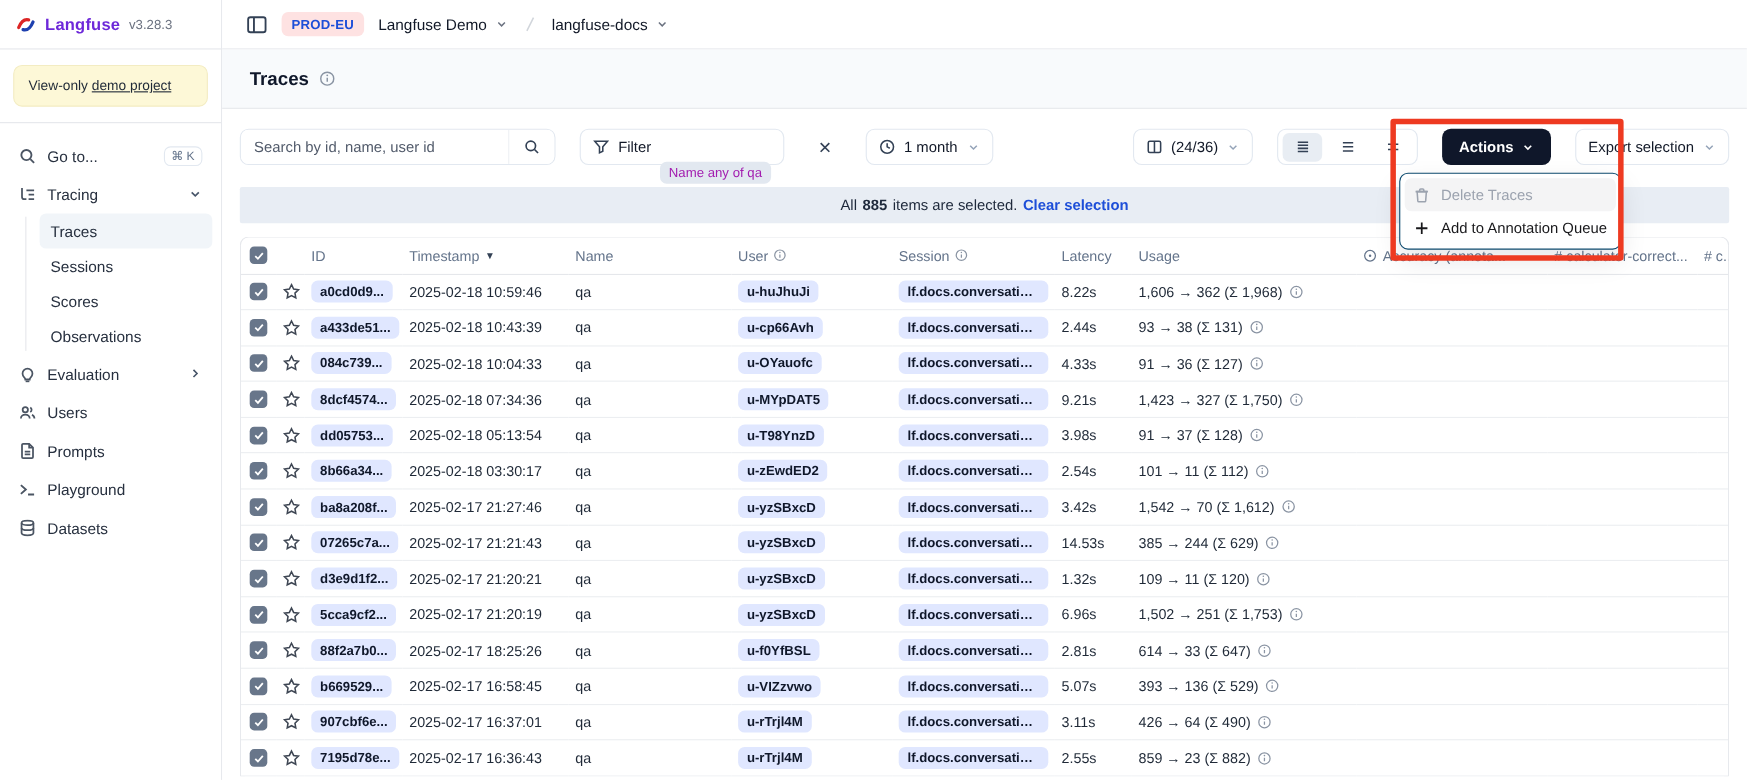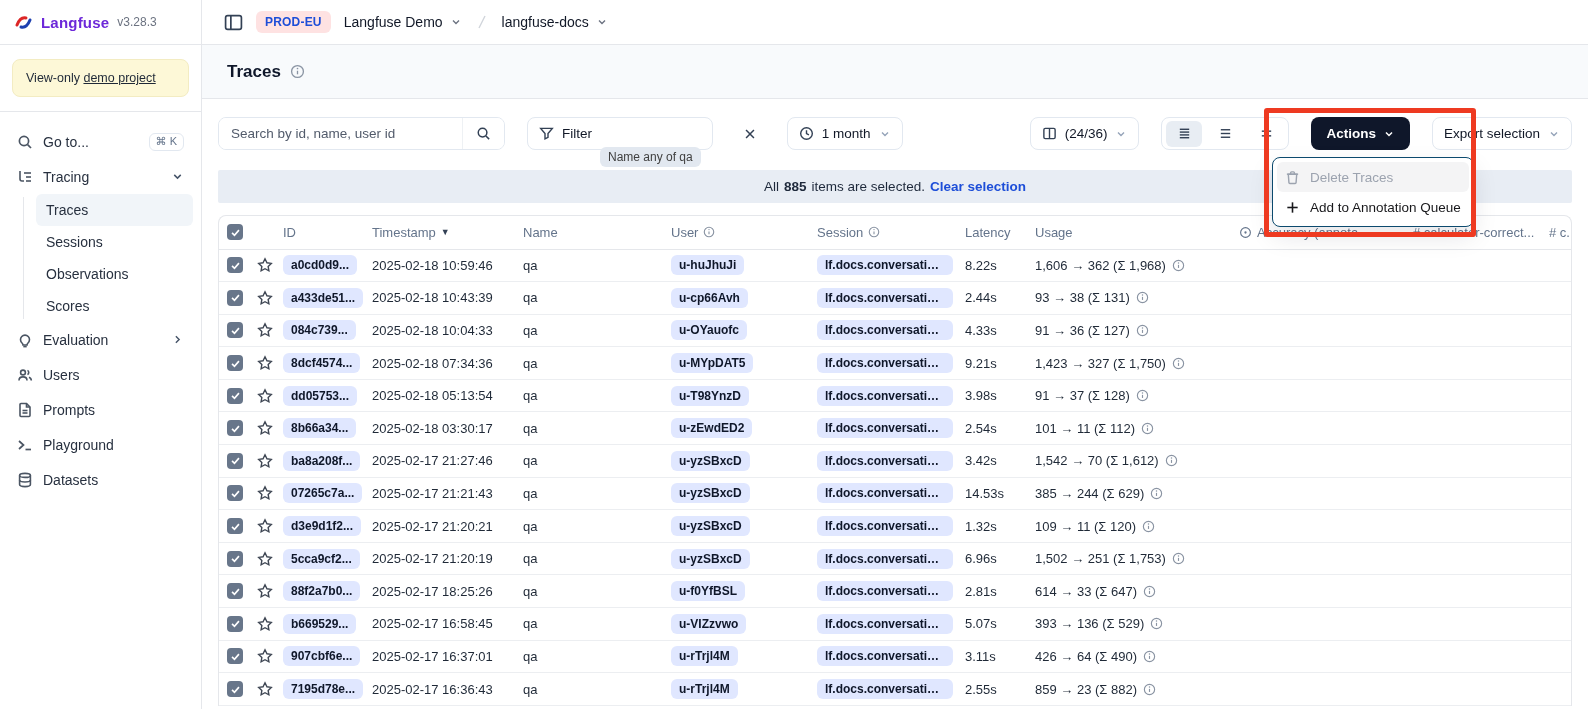--- a/index.html
+++ b/index.html
@@ -57,21 +57,21 @@
     display:flex; align-items:stretch; overflow:hidden; background:#fff; }
   .search input { flex:1; border:0; outline:none; padding:0 12px; font-size:13.5px;
     color:#111827; font-family:inherit; }
   .search input::placeholder { color:#525b6b; }
   .search-btn { width:42px; display:grid; place-items:center; border-left:1px solid #eef1f4;
     background:#fff; cursor:pointer; }
   .btn { height:33px; border:1px solid #e2e8f0; border-radius:8px; background:#fff;
     display:flex; align-items:center; gap:8px; padding:0 11px; font-size:13.5px;
     color:#111827; cursor:pointer; white-space:nowrap; }
   .chip { background:#e2e8f0; border-radius:6px; padding:3px 8px; font-size:12px;
-    color:#404040;margin-top:47px; }
+    color:#a21caf;margin-top:47px; }
   .iconbtn { width:30px; height:30px; display:grid; place-items:center; cursor:pointer;
     border-radius:6px; background:transparent; border:0; }
   .toggle-group { height:33px; border:1px solid #e2e8f0; border-radius:8px;
     display:flex; align-items:center; gap:5px; padding:0 4px; background:#fff; }
   .toggle { width:36px; height:26px; border-radius:6px; display:grid; place-items:center;
     cursor:pointer; color:#334155; }
   .toggle.active { background:#e8edf3; }
   .actions-btn { height:33px; background:#0f172a; color:#fff; border:0; border-radius:8px;
     padding:0 15px; font-size:13.5px; font-weight:600; display:flex; align-items:center;
     gap:7px; cursor:pointer; }
@@ -150,22 +150,22 @@
           <line x1="9" y1="12" x2="14" y2="12"></line>
         </svg>
       <span class="lbl">Tracing</span>
       <svg class="icn" width="13" height="13" viewBox="0 0 16 16" fill="none" stroke="#475569" stroke-width="1.8">
           <polyline points="4,6 8,10 12,6"></polyline>
         </svg>
     </div>
     <div class="subwrap">
       <div class="sub-item active">Traces</div>
       <div class="sub-item">Sessions</div>
+      <div class="sub-item">Scores</div>
       <div class="sub-item">Observations</div>
-      <div class="sub-item">Scores</div>
     </div>
     <div class="nav-item">
       <svg class="icn" width="16" height="16" viewBox="0 0 16 16" fill="none" stroke="currentColor" stroke-width="1.6">
           <path d="M5 11a4.5 4.5 0 1 1 6 0c-.8.7-1 1.2-1 2H6c0-.8-.2-1.3-1-2z"></path>
           <line x1="6.3" y1="14.6" x2="9.7" y2="14.6"></line>
         </svg>
       <span class="lbl">Evaluation</span>
       <svg class="icn" width="13" height="13" viewBox="0 0 16 16" fill="none" stroke="#475569" stroke-width="1.8">
           <polyline points="6,4 10,8 6,12"></polyline>
         </svg>

